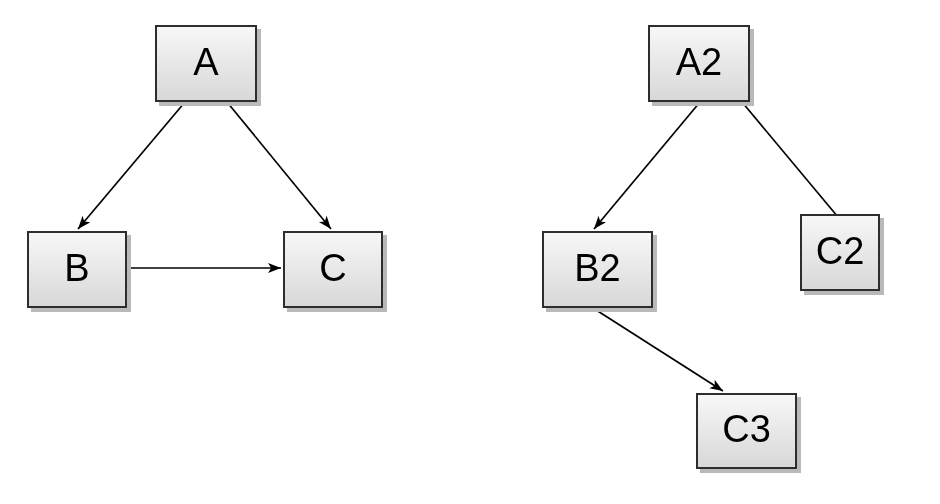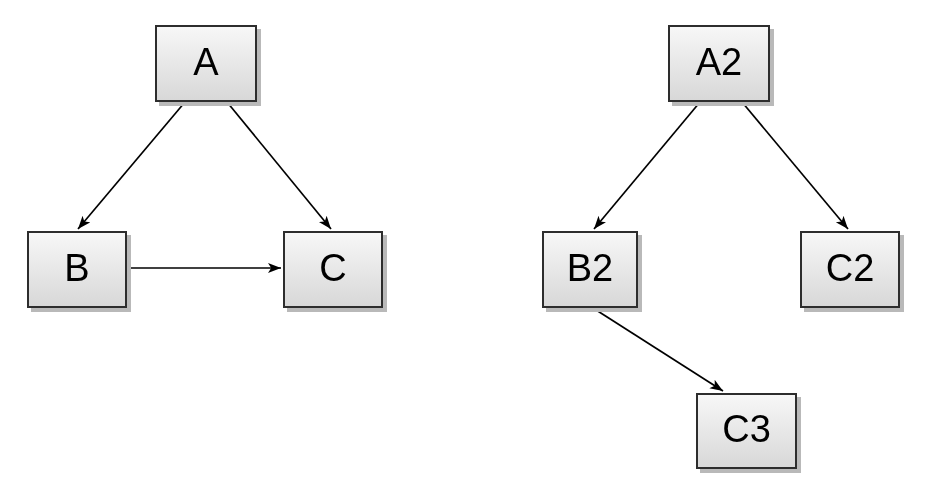--- a/index.html
+++ b/index.html
@@ -66,26 +66,26 @@
         <span>A</span>
       </div>
       <div class="node" style="left: 27px; top: 231px; width: 100px; height: 77px; background: linear-gradient(rgb(247, 247, 247) 0%, rgb(216, 216, 216) 100%); border-color: rgb(45, 45, 45); box-shadow: rgb(185, 185, 185) 4px 4px 0px 0px; color: rgb(0, 0, 0);">
         <span>B</span>
       </div>
       <div class="node" style="left: 283px; top: 231px; width: 100px; height: 77px; background: linear-gradient(rgb(247, 247, 247) 0%, rgb(216, 216, 216) 100%); border-color: rgb(45, 45, 45); box-shadow: rgb(185, 185, 185) 4px 4px 0px 0px; color: rgb(0, 0, 0);">
         <span>C</span>
       </div>
     </div>
   <div class="graph">
-      <div class="node" style="left: 668px; top: 25px; width: 102px; height: 77px; background: linear-gradient(rgb(247, 247, 247) 0%, rgb(216, 216, 216) 100%); border-color: rgb(45, 45, 45); box-shadow: rgb(185, 185, 185) 4px 4px 0px 0px; color: rgb(0, 0, 0);">
+      <div class="node" style="left: 648px; top: 25px; width: 102px; height: 77px; background: linear-gradient(rgb(247, 247, 247) 0%, rgb(216, 216, 216) 100%); border-color: rgb(45, 45, 45); box-shadow: rgb(185, 185, 185) 4px 4px 0px 0px; color: rgb(0, 0, 0);">
         <span>A2</span>
       </div>
-      <div class="node" style="left: 542px; top: 231px; width: 96px; height: 77px; background: linear-gradient(rgb(247, 247, 247) 0%, rgb(216, 216, 216) 100%); border-color: rgb(45, 45, 45); box-shadow: rgb(185, 185, 185) 4px 4px 0px 0px; color: rgb(0, 0, 0);">
+      <div class="node" style="left: 542px; top: 231px; width: 111px; height: 77px; background: linear-gradient(rgb(247, 247, 247) 0%, rgb(216, 216, 216) 100%); border-color: rgb(45, 45, 45); box-shadow: rgb(185, 185, 185) 4px 4px 0px 0px; color: rgb(0, 0, 0);">
         <span>B2</span>
       </div>
-      <div class="node" style="left: 800px; top: 231px; width: 100px; height: 77px; background: linear-gradient(rgb(247, 247, 247) 0%, rgb(216, 216, 216) 100%); border-color: rgb(45, 45, 45); box-shadow: rgb(185, 185, 185) 4px 4px 0px 0px; color: rgb(0, 0, 0);">
+      <div class="node" style="left: 800px; top: 214px; width: 80px; height: 77px; background: linear-gradient(rgb(247, 247, 247) 0%, rgb(216, 216, 216) 100%); border-color: rgb(45, 45, 45); box-shadow: rgb(185, 185, 185) 4px 4px 0px 0px; color: rgb(0, 0, 0);">
         <span>C2</span>
       </div>
       <div class="node" style="left: 696px; top: 393px; width: 101px; height: 76px; background: linear-gradient(rgb(247, 247, 247) 0%, rgb(216, 216, 216) 100%); border-color: rgb(45, 45, 45); box-shadow: rgb(185, 185, 185) 4px 4px 0px 0px; color: rgb(0, 0, 0);">
         <span>C3</span>
       </div>
     </div>
 </div>
 
 </body></html>

